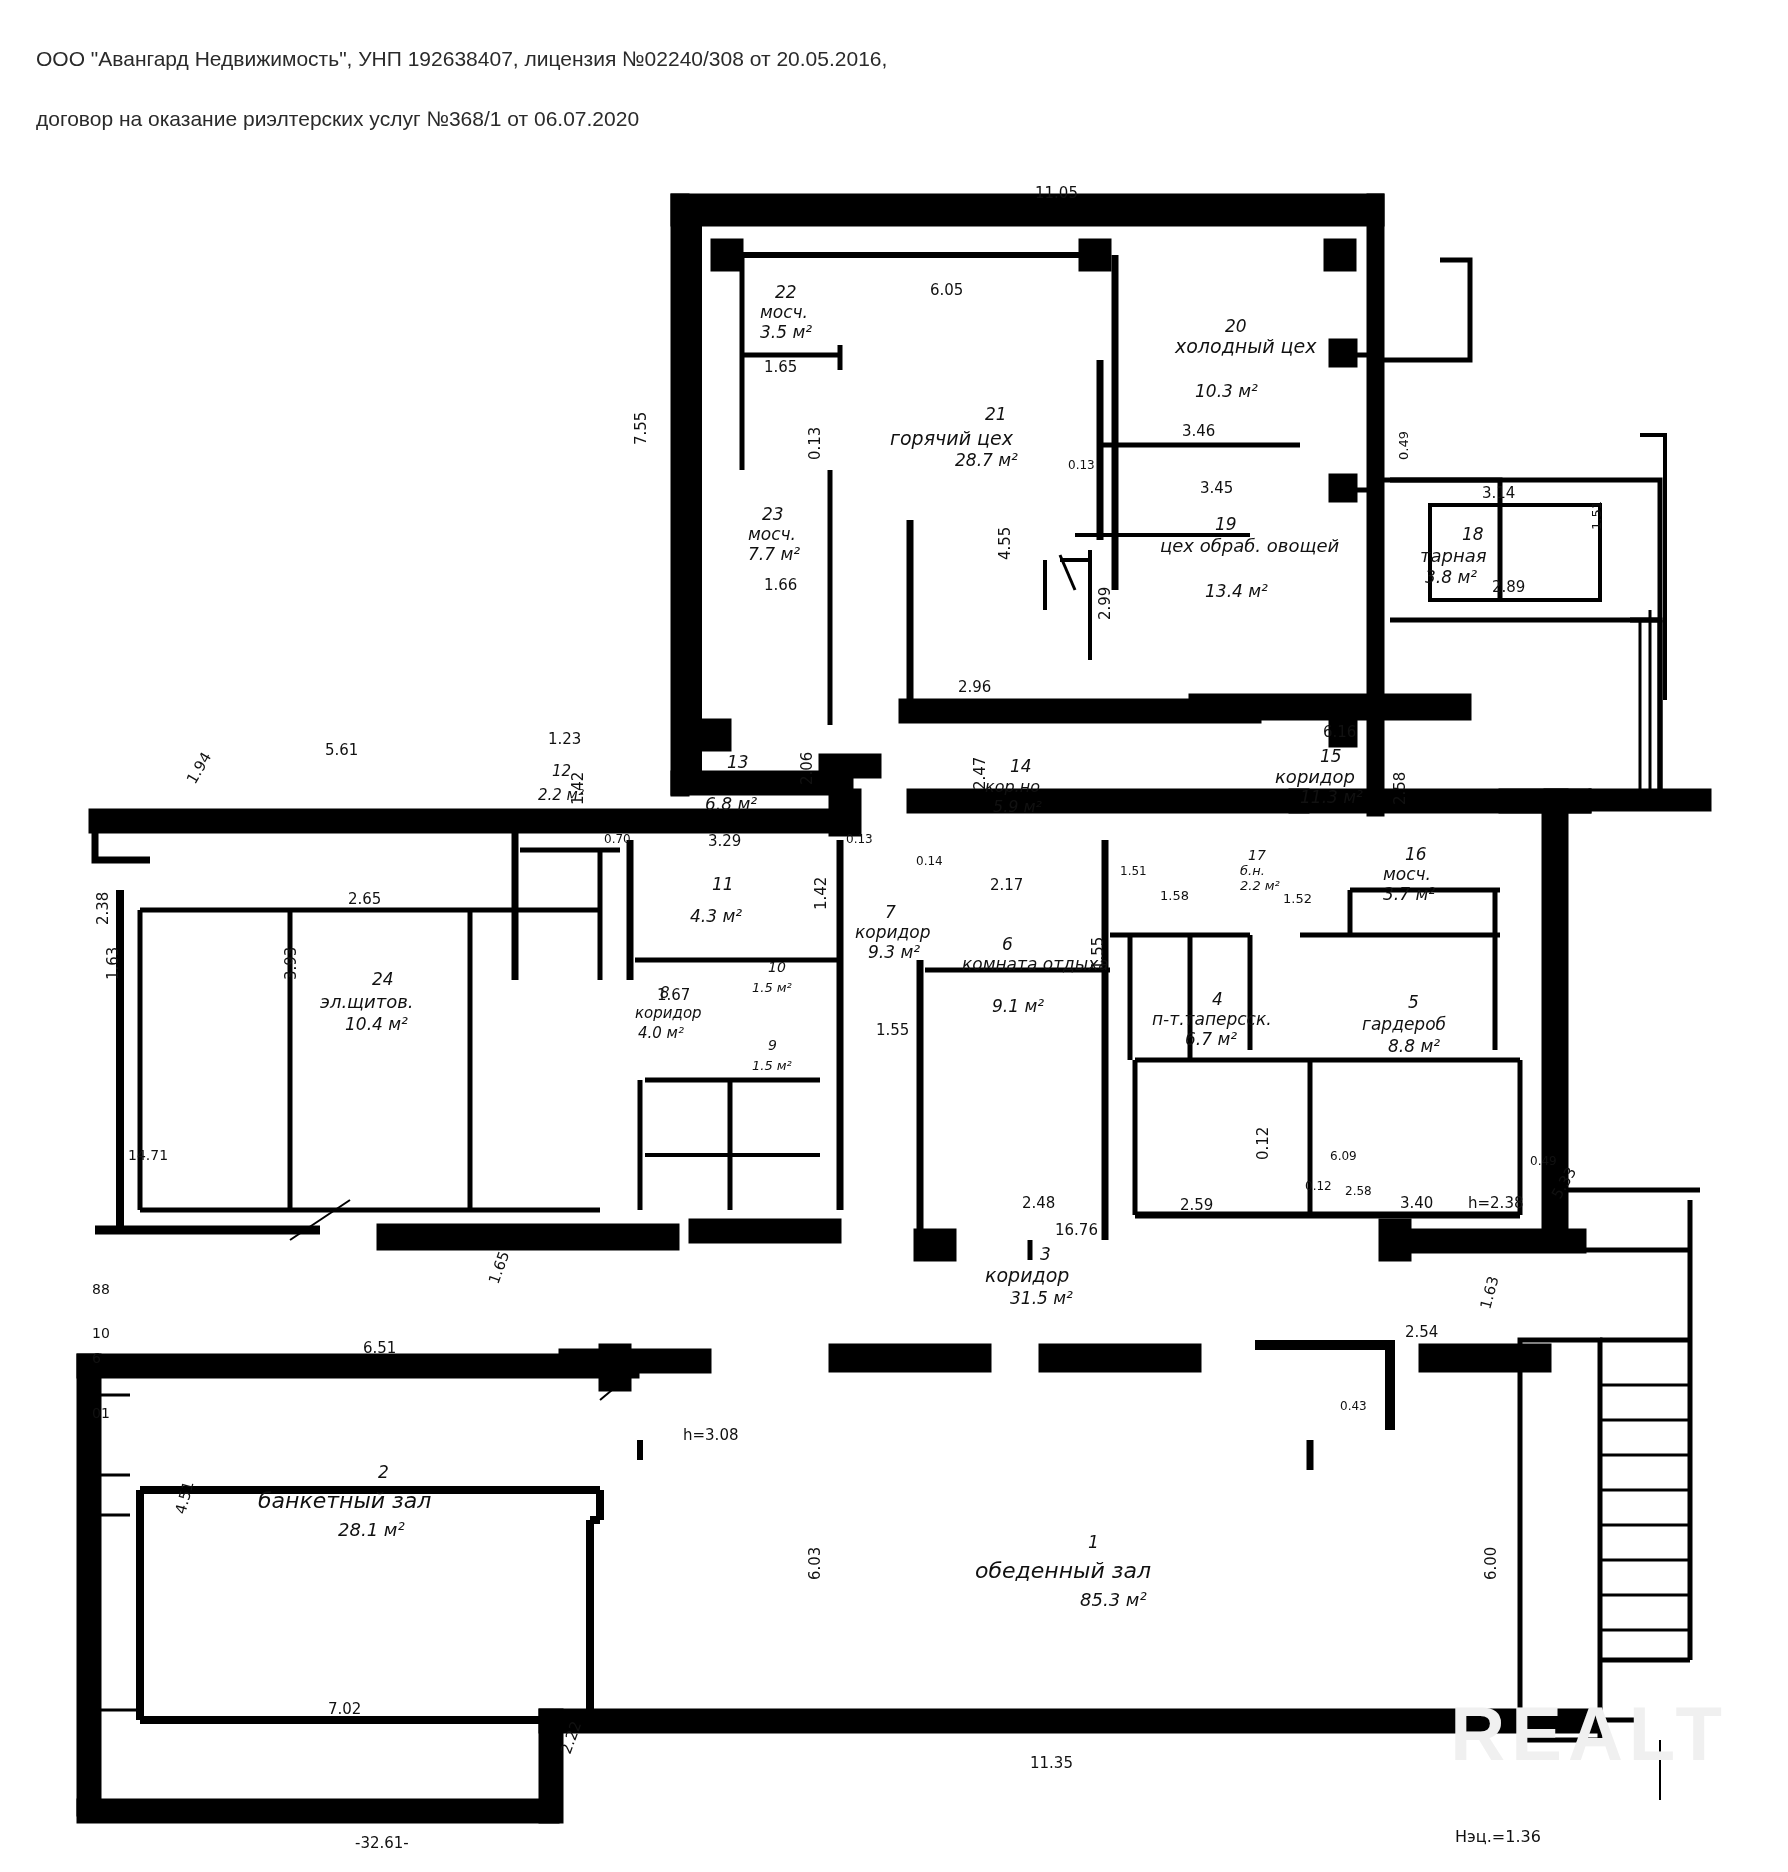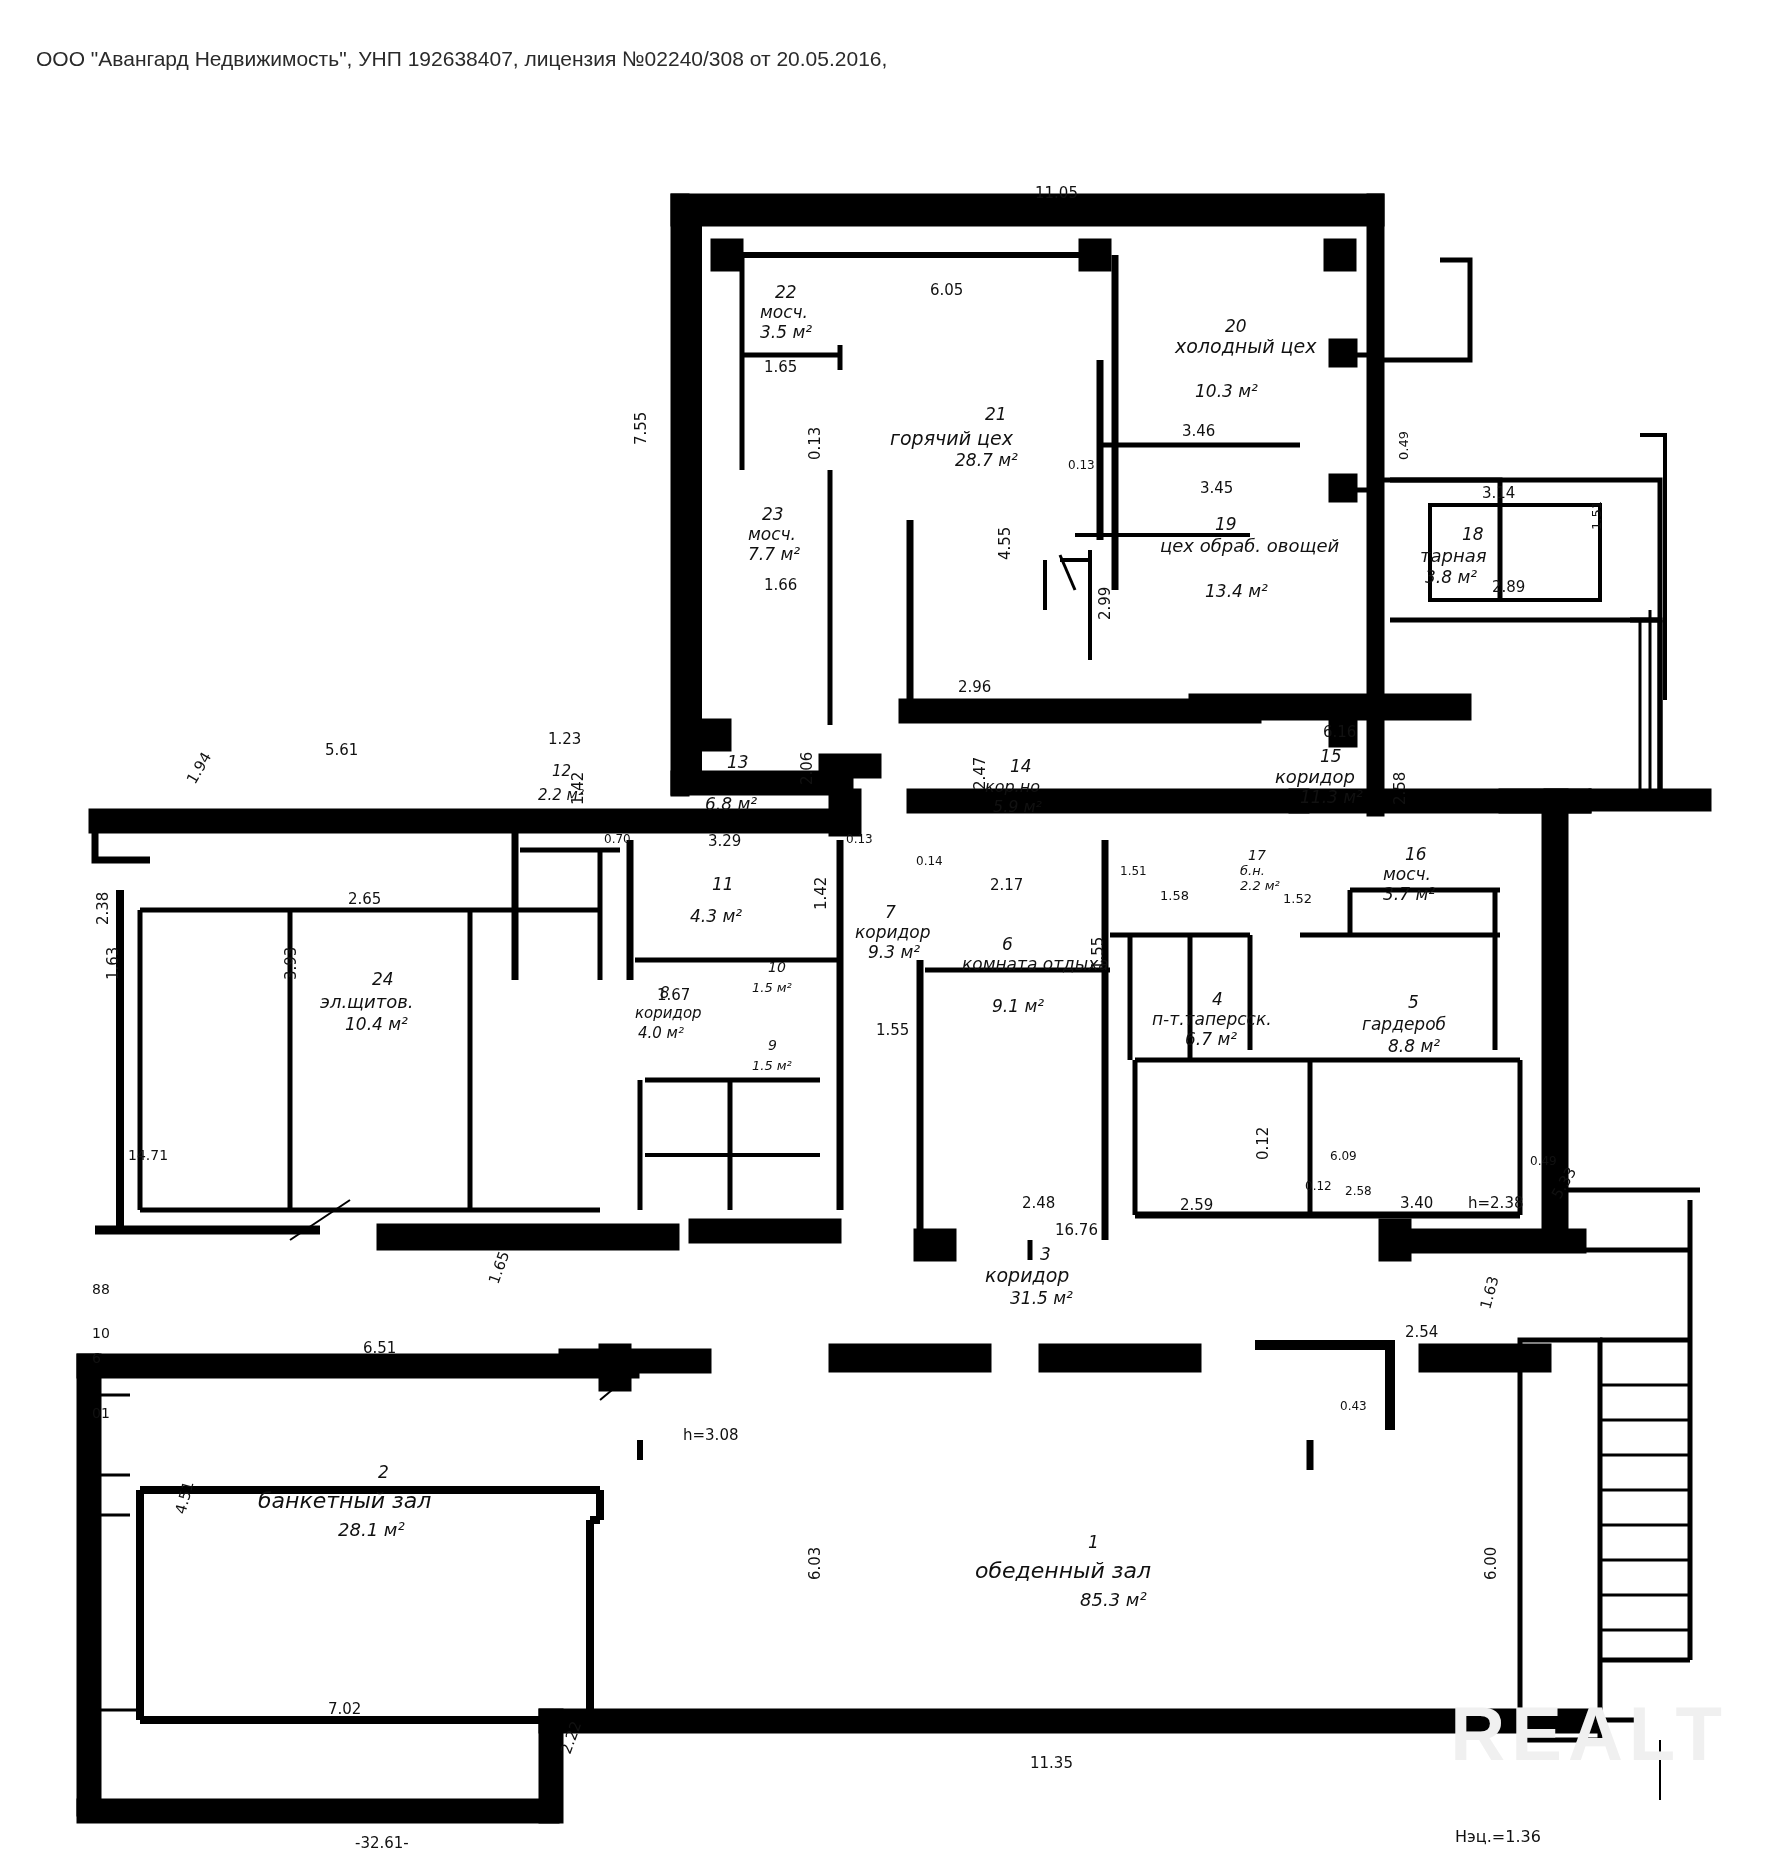--- a/index.html
+++ b/index.html
@@ -52,20 +52,21 @@
   .lbl {
     font-family: "DejaVu Sans", sans-serif;
     fill: #111;
   }
 </style>
 </head>
 <body>
 
 <div id="header">
   <div>ООО "Авангард Недвижимость", УНП 192638407, лицензия №02240/308 от 20.05.2016,</div>
+  <div>договор на оказание риэлтерских услуг №368/1 от 06.07.2020</div>
 </div>
 
 <div id="plan-wrap">
   <svg id="plan-svg" viewBox="0 0 1788 1772" xmlns="http://www.w3.org/2000/svg">
     <g fill="none" stroke="#000" stroke-width="3">
 
       <path d="M672 95 L1383 95 L1383 125 L702 125 L702 690 L672 690 Z" fill="#000" stroke="none"></path>
       <rect x="672" y="95" width="711" height="30" fill="#000"></rect>
       <rect x="1368" y="95" width="15" height="620" fill="#000"></rect>
       <rect x="672" y="95" width="16" height="600" fill="#000"></rect>

